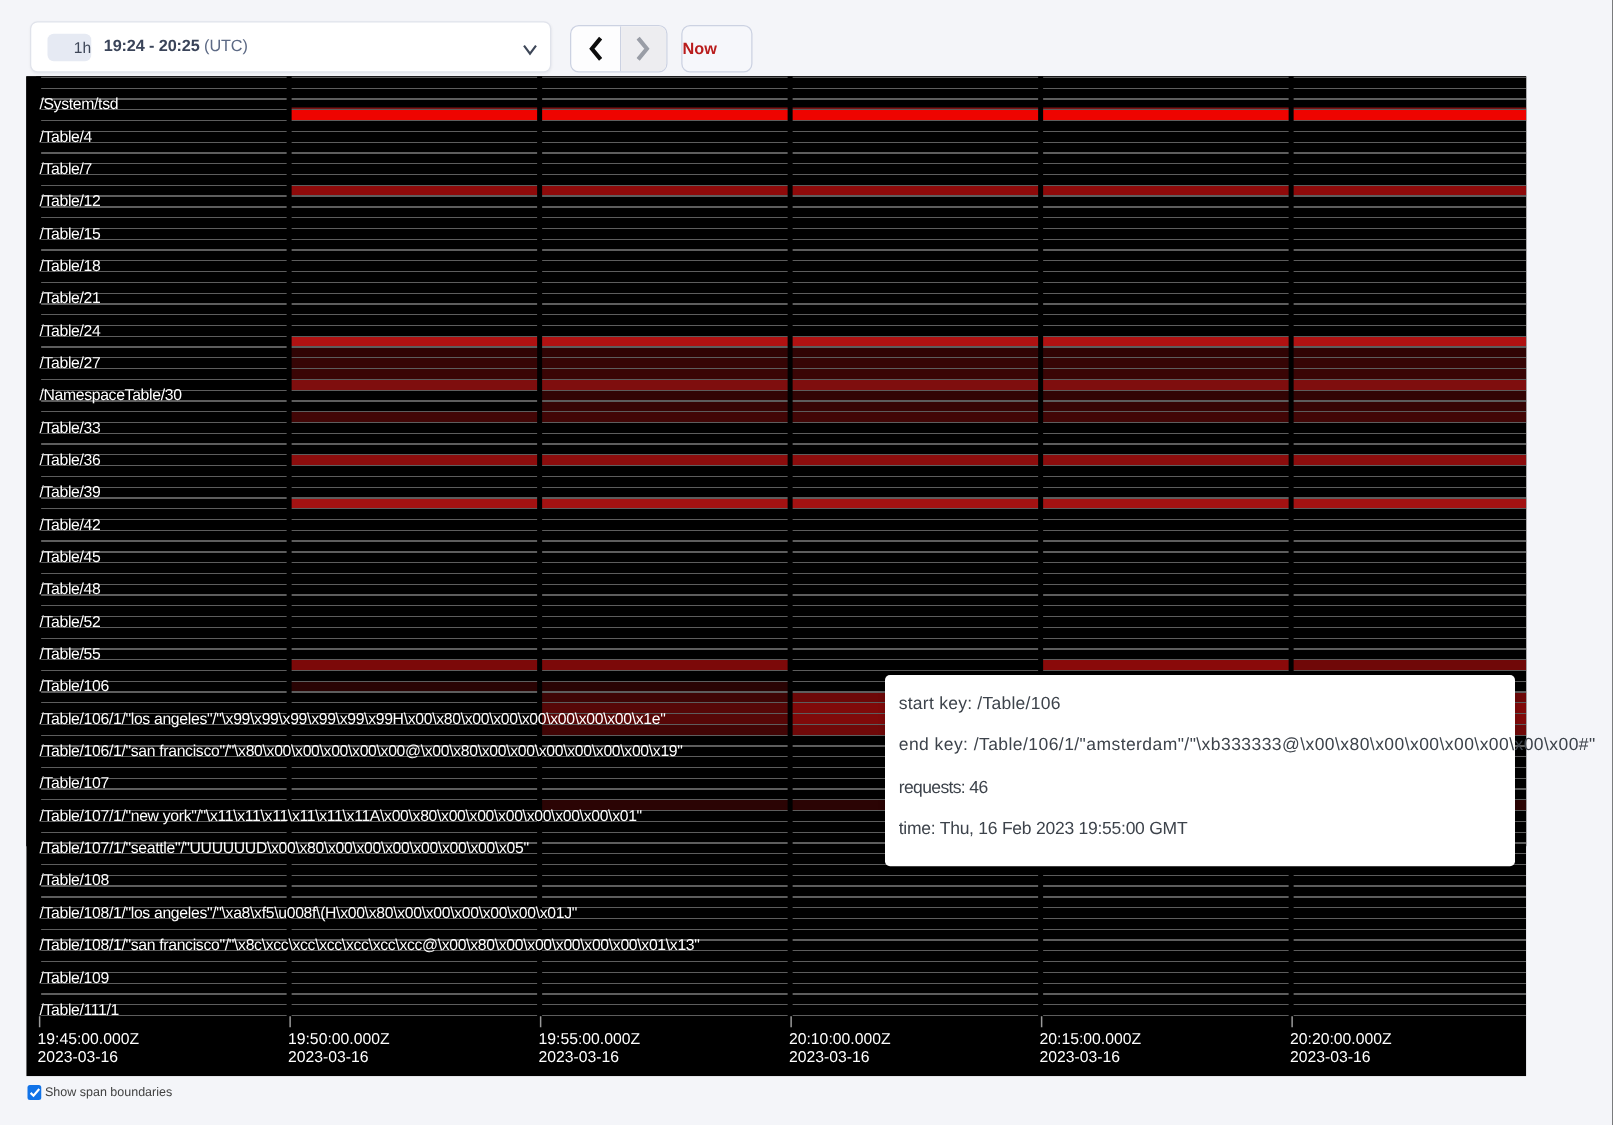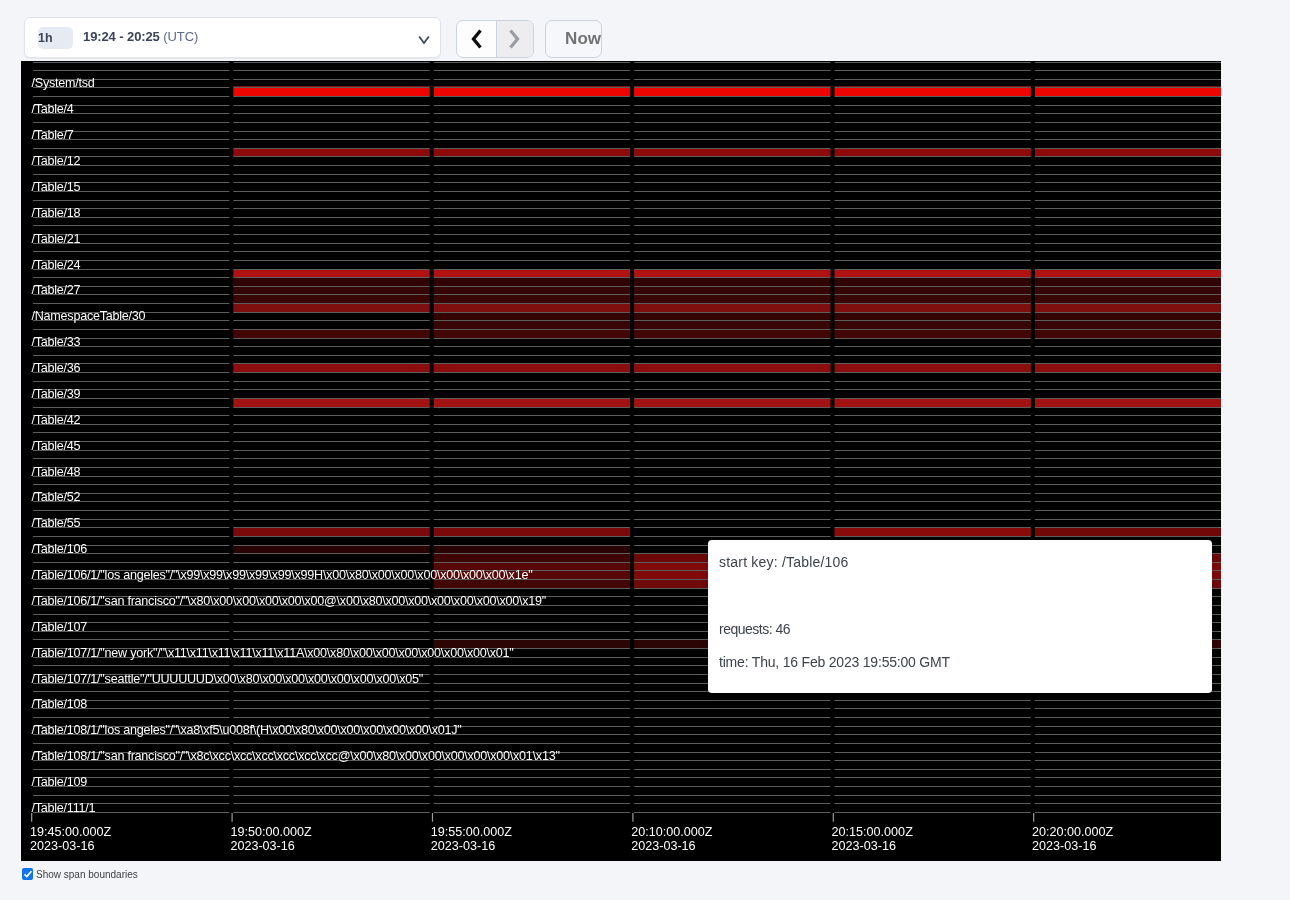--- a/index.html
+++ b/index.html
@@ -1,41 +1,41 @@
 <!DOCTYPE html>
 <html><head><meta charset="utf-8"><title>Key Visualizer</title>
 <style>
   html,body { margin:0; padding:0; }
   body { width:1290px; height:900px; background:#f4f5f9; font-family:"Liberation Sans", sans-serif; position:relative; overflow:hidden; }
   .abs { position:absolute; }
 </style></head>
 <body>
 
   <div class="abs" style="left:24px;top:17px;width:417px;height:41px;background:#fff;border:1px solid #e0e3eb;border-radius:6px;box-shadow:0 1px 2px rgba(16,24,40,.05);box-sizing:border-box;">
-    <div class="abs" style="left:13px;top:9px;width:35px;height:22px;background:#e6eaf3;border-radius:5px;text-align:left;line-height:22px;font-size:12.5px;font-weight:700;color:#3e4758;">1h</div>
+    <div class="abs" style="left:13px;top:9px;width:35px;height:22px;background:#e6eaf3;border-radius:5px;text-align:right;line-height:22px;font-size:12.5px;font-weight:400;color:#3e4758;">1h</div>
     <div class="abs" style="left:58px;top:11px;font-size:13px;line-height:16px;color:#3a4459;white-space:nowrap;letter-spacing:-0.1px;"><b>19:24 - 20:25</b> <span style="color:#5d6a85;font-weight:400;">(UTC)</span></div>
     <svg class="abs" style="left:393px;top:17px;" width="12" height="10" viewBox="0 0 12 10">
       <path d="M1.2 1.5 L6 8 L10.8 1.5" fill="none" stroke="#3e4758" stroke-width="1.7"></path>
     </svg>
   </div>
 
   <div class="abs" style="left:456px;top:20px;width:78px;height:38px;background:#fdfdfe;border:1px solid #ccd2e2;border-radius:7px;box-sizing:border-box;overflow:hidden;display:flex;">
     <div style="width:38.5px;height:100%;display:flex;align-items:center;justify-content:center;border-right:1px solid #ccd2e2;">
       <svg width="11" height="20" viewBox="0 0 11 20">
         <path d="M9.5 1.5 L2.5 10 L9.5 18.5" fill="none" stroke="#0d0d0d" stroke-width="3.3"></path>
       </svg>
     </div>
     <div style="flex:1;height:100%;display:flex;align-items:center;justify-content:center;background:#ededf0;">
       <svg width="11" height="20" viewBox="0 0 11 20">
         <path d="M1.5 1.5 L8.5 10 L1.5 18.5" fill="none" stroke="#999da6" stroke-width="3.3"></path>
       </svg>
     </div>
   </div>
 
-  <div class="abs" style="left:545px;top:20px;width:57px;height:38px;background:#f6f7fb;border:1px solid #ccd2e2;border-radius:7px;box-sizing:border-box;text-align:right;line-height:36px;font-size:17px;font-weight:700;color:#737373;">Now</div>
+  <div class="abs" style="left:545px;top:20px;width:57px;height:38px;background:#f6f7fb;border:1px solid #ccd2e2;border-radius:7px;box-sizing:border-box;text-align:left;line-height:36px;font-size:13px;font-weight:700;color:#b91c1c;">Now</div>
 
   <div class="abs" style="left:21px;top:61px;width:1200px;height:616px;background:#000;">
     <svg width="1200" height="800" viewBox="0 0 1200 800" style="display:block">
       <rect x="0" y="0" width="1200" height="800" fill="#000"></rect>
       <rect x="210.8" y="24.98" width="989.2" height="1.9" fill="#7c1313"></rect>
       <rect x="210.8" y="26.88" width="989.20" height="8.625" fill="#ee0400"></rect>
       <rect x="210.8" y="87.25" width="989.20" height="8.625" fill="#8e0a0a"></rect>
       <rect x="210.8" y="208.00" width="989.20" height="8.625" fill="#b01212"></rect>
       <rect x="210.8" y="216.62" width="989.20" height="8.625" fill="#300404"></rect>
       <rect x="210.8" y="225.25" width="989.20" height="8.625" fill="#360505"></rect>
@@ -110,20 +110,21 @@
         <text x="810.6" y="774.5">20:15:00.000Z</text>
         <text x="810.6" y="788.5">2023-03-16</text>
         <text x="1011.0" y="774.5">20:20:00.000Z</text>
         <text x="1011.0" y="788.5">2023-03-16</text>
       </g>
     </svg>
   </div>
 
   <div class="abs" style="left:708px;top:540px;width:504px;height:153px;background:#fff;border-radius:4px;box-shadow:0 2px 6px rgba(0,0,0,.18);font-size:14px;color:#3d434b;">
     <div style="position:absolute;left:11px;top:13.5px;white-space:nowrap;letter-spacing:0.2px">start key: /Table/106</div>
+    <div style="position:absolute;left:11px;top:47.0px;white-space:nowrap;letter-spacing:0.35px">end key: /Table/106/1/"amsterdam"/"\xb333333@\x00\x80\x00\x00\x00\x00\x00\x00#"</div>
     <div style="position:absolute;left:11px;top:80.5px;white-space:nowrap;letter-spacing:-0.5px">requests: 46</div>
     <div style="position:absolute;left:11px;top:114.0px;white-space:nowrap;letter-spacing:-0.2px">time: Thu, 16 Feb 2023 19:55:00 GMT</div>
   </div>
 
   <div class="abs" style="left:21.5px;top:868px;width:11.5px;height:11.5px;background:#1173e8;border-radius:2px;">
     <svg width="12" height="12" viewBox="0 0 12 12" style="display:block">
       <path d="M2.5 6.3 L4.8 8.6 L9.4 3.2" fill="none" stroke="#fff" stroke-width="1.7"></path>
     </svg>
   </div>
   <div class="abs" style="left:36px;top:868.5px;font-size:10px;color:#414141;">Show span boundaries</div>

